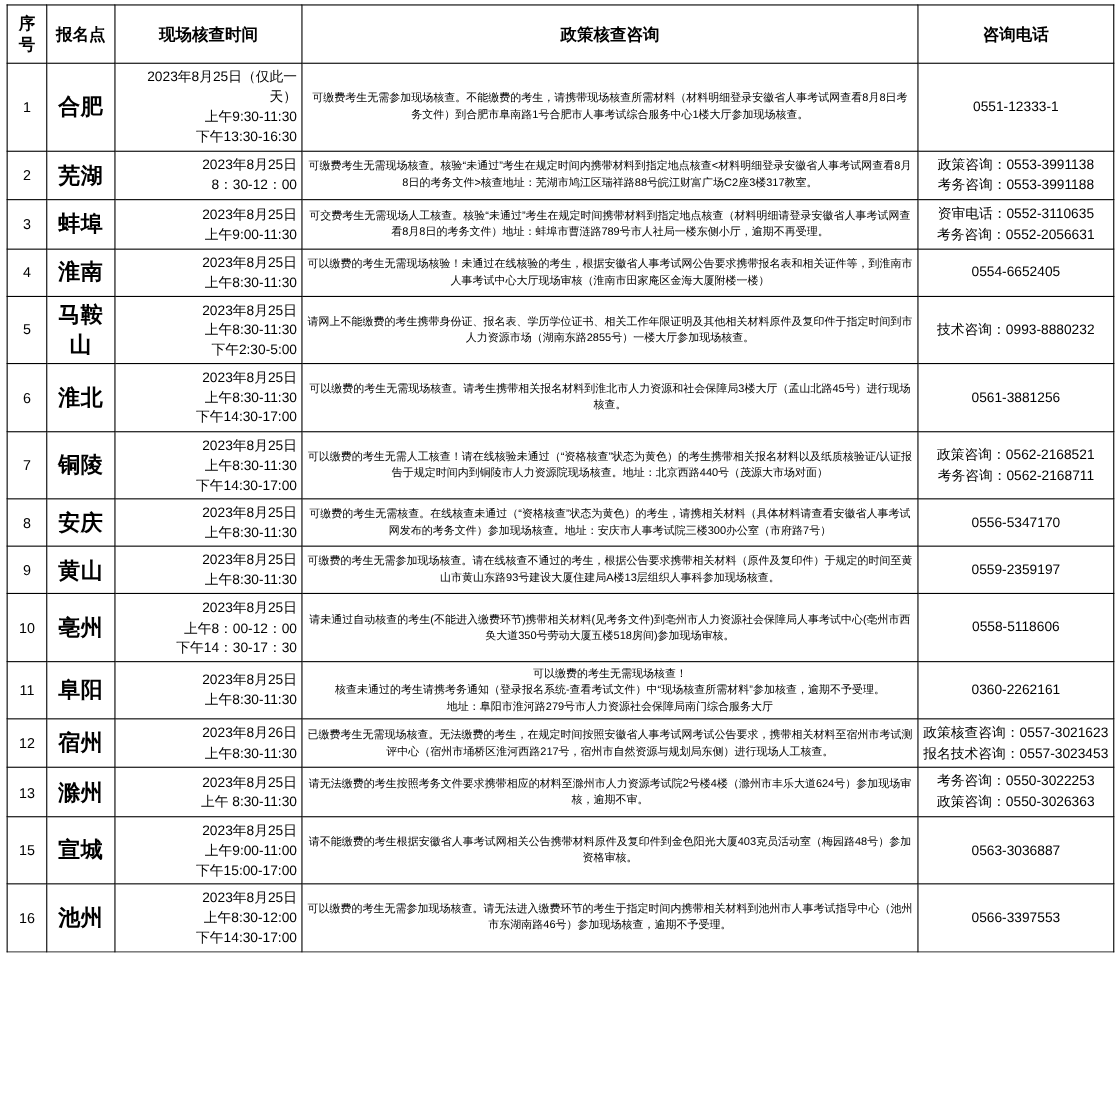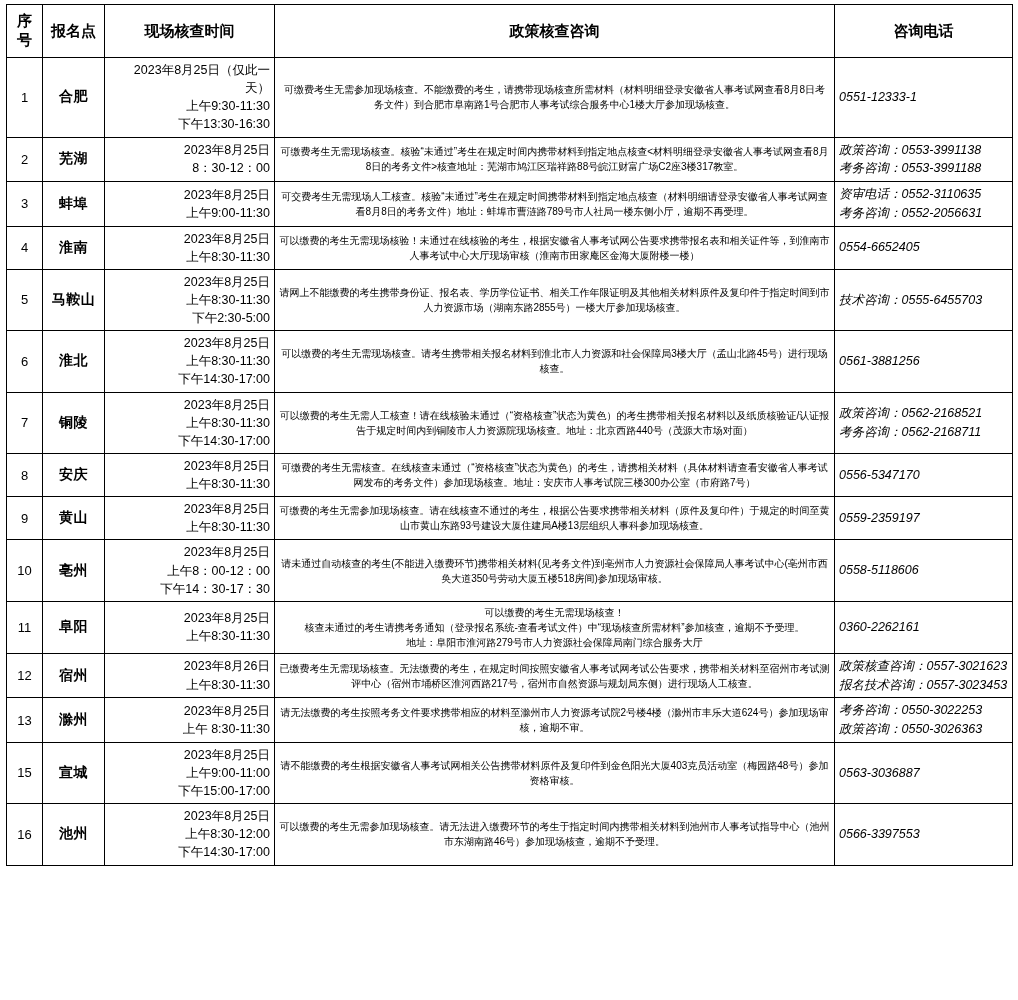--- a/index.html
+++ b/index.html
@@ -38,42 +38,42 @@
   col.c-time   { width: 170px; }
   col.c-arr    { width: 560px; }
   col.c-phone  { width: 178px; }
 
   td.no {
     text-align: center;
     font-size: 13px;
   }
   td.site {
     text-align: center;
-    font-size: 14px;
+    font-size: 20px;
     font-weight: bold;
     letter-spacing: 0.5px;
   }
   td.time {
     text-align: right;
     font-size: 12.5px;
     line-height: 1.45;
     white-space: pre-line;
   }
   td.arr {
     text-align: center;
     font-size: 10px;
     line-height: 1.5;
     white-space: pre-line;
     padding: 5px 7px;
   }
   td.phone {
+    text-align: center;
     font-size: 12.5px;
     line-height: 1.5;
     white-space: pre-line;
-    font-style: italic;
   }
 </style>
 </head>
 <body>
 
 <div class="page">
   <table class="main">
     <colgroup>
       <col class="c-no">
       <col class="c-site">
@@ -126,21 +126,21 @@
         <td class="arr">可以缴费的考生无需现场核验！未通过在线核验的考生，根据安徽省人事考试网公告要求携带报名表和相关证件等，到淮南市人事考试中心大厅现场审核（淮南市田家庵区金海大厦附楼一楼）</td>
         <td class="phone">0554-6652405</td>
       </tr>
       <tr>
         <td class="no">5</td>
         <td class="site">马鞍山</td>
         <td class="time">2023年8月25日
 上午8:30-11:30
 下午2:30-5:00</td>
         <td class="arr">请网上不能缴费的考生携带身份证、报名表、学历学位证书、相关工作年限证明及其他相关材料原件及复印件于指定时间到市人力资源市场（湖南东路2855号）一楼大厅参加现场核查。</td>
-        <td class="phone">技术咨询：0555-6455703</td>
+        <td class="phone">技术咨询：0993-8880232</td>
       </tr>
       <tr>
         <td class="no">6</td>
         <td class="site">淮北</td>
         <td class="time">2023年8月25日
 上午8:30-11:30
 下午14:30-17:00</td>
         <td class="arr">可以缴费的考生无需现场核查。请考生携带相关报名材料到淮北市人力资源和社会保障局3楼大厅（孟山北路45号）进行现场核查。</td>
         <td class="phone">0561-3881256</td>
       </tr>

